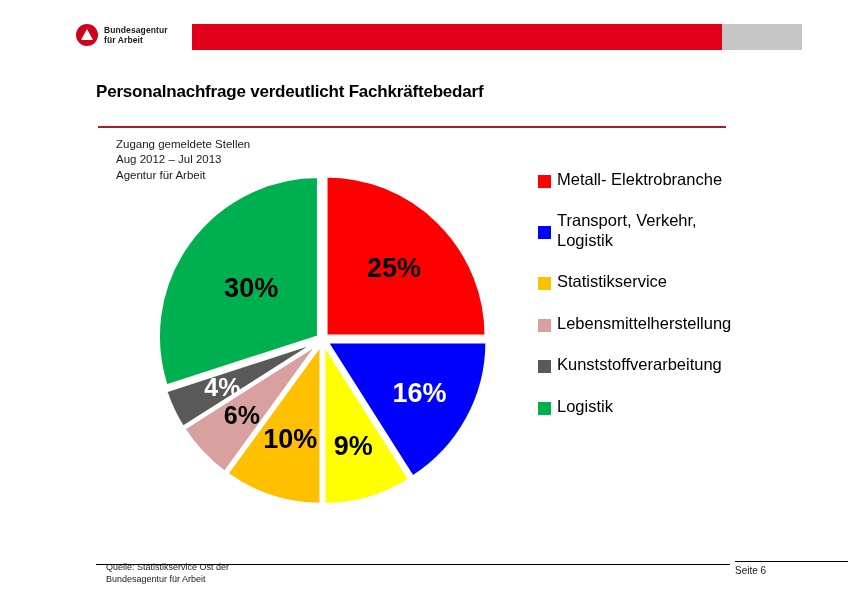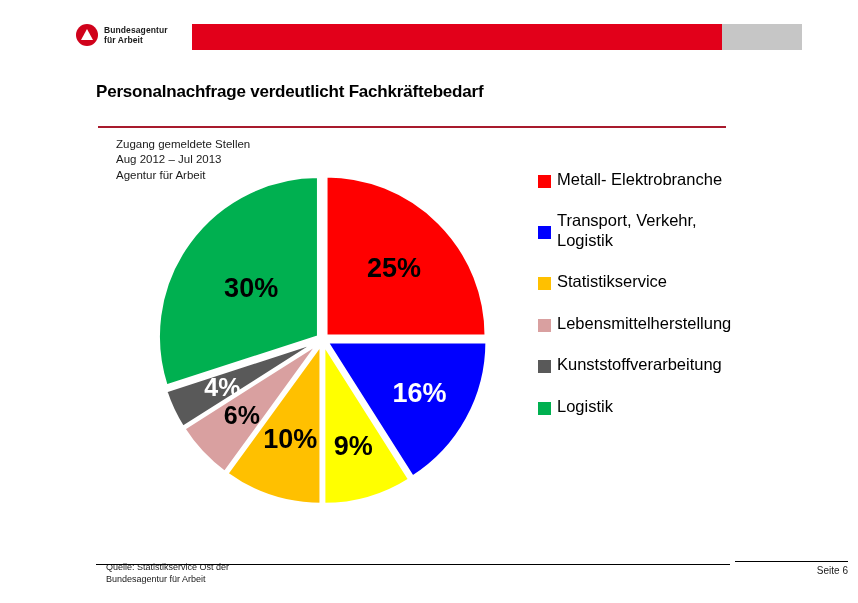--- a/index.html
+++ b/index.html
@@ -177,21 +177,21 @@
     top: 561px;
     width: 113px;
     height: 1px;
     background: #000000;
   }
   #page-number {
     position: absolute;
     left: 735px;
     top: 565px;
     width: 113px;
-    text-align: right;
+    text-align: left;
     font-size: 10px;
     color: #1a1a1a;
   }
 </style>
 </head>
 <body>
 
 <div id="slide">
 
   <div id="header">

